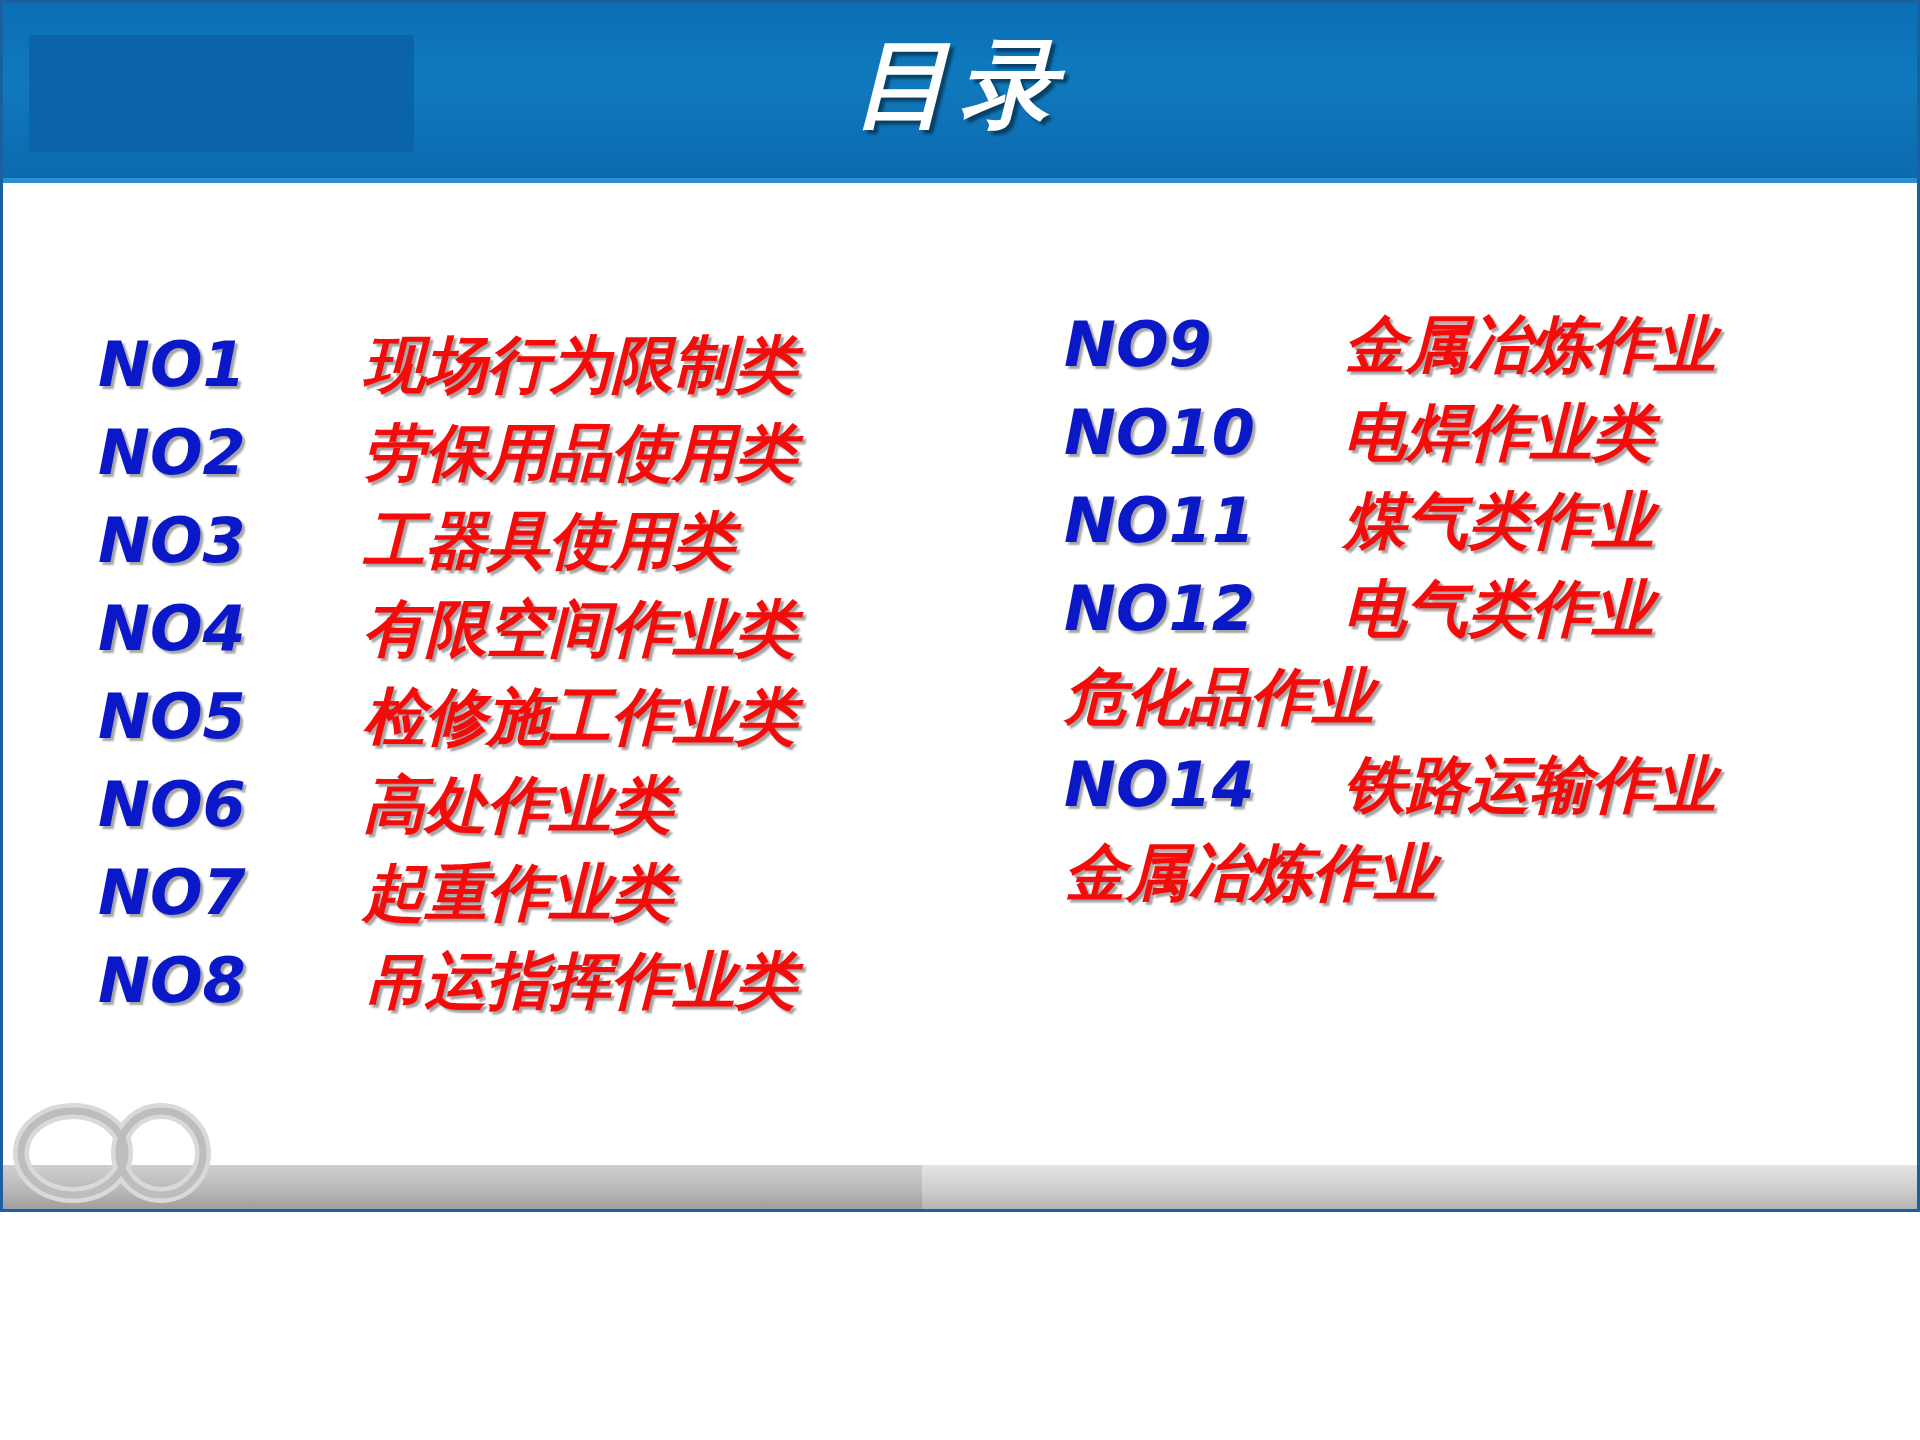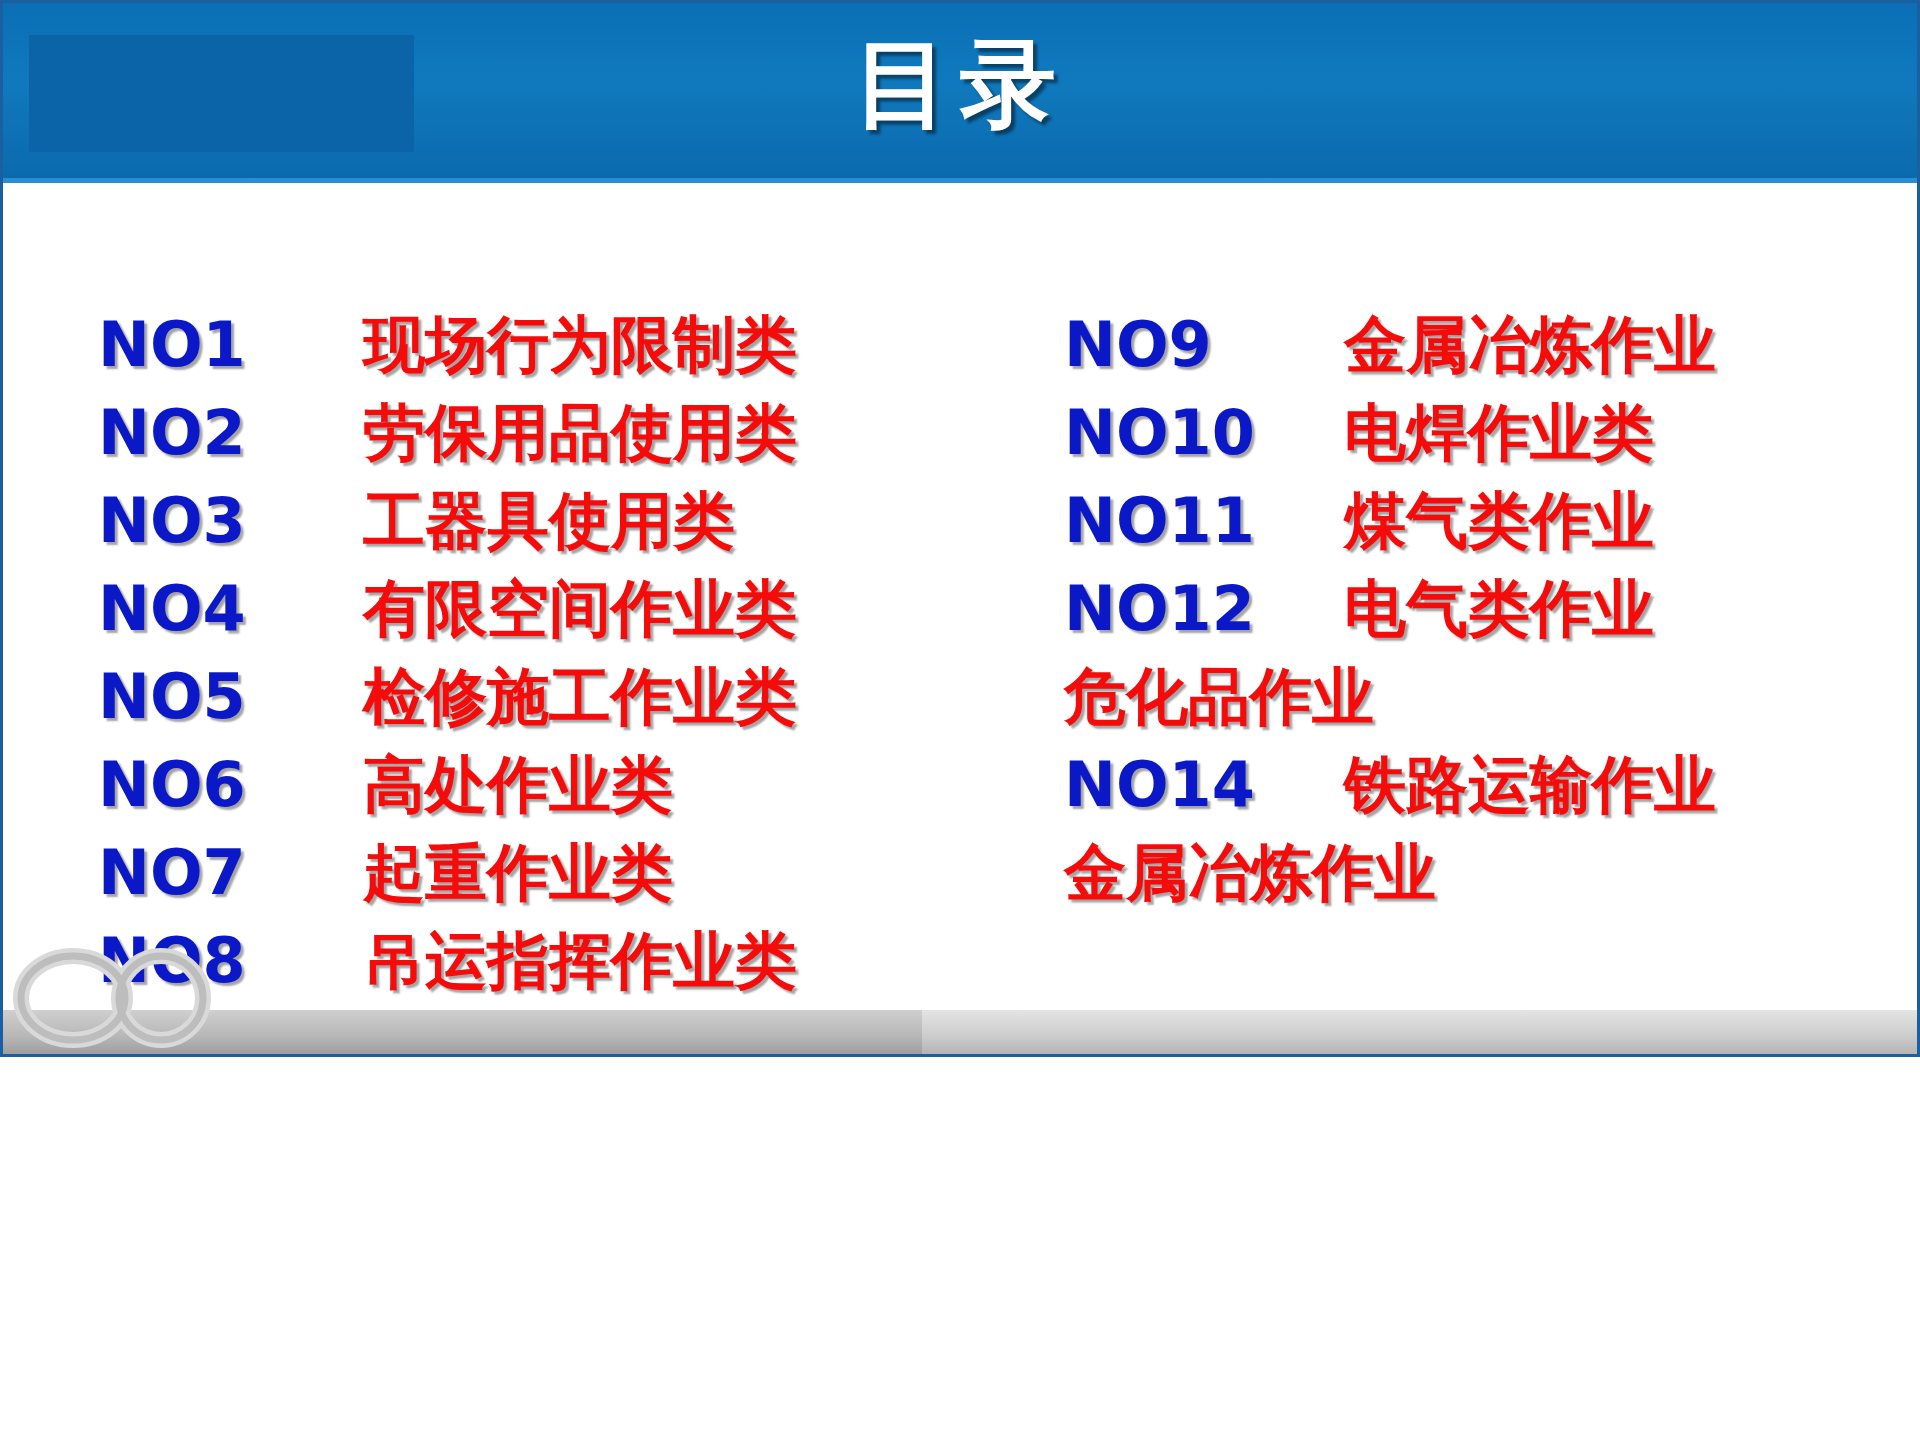--- a/index.html
+++ b/index.html
@@ -9,24 +9,25 @@
   body {
     width: 1920px;
     height: 1440px;
     background: #ffffff;
     font-family: "Liberation Sans", sans-serif;
     overflow: hidden;
   }
   .slide {
     position: relative;
     width: 1920px;
-    height: 1057px;
+    height: 1212px;
     background: #ffffff;
     border: 3px solid #1a5fa0;
     box-sizing: border-box;
+    font-style: italic;
   }
   
   .header {
     position: absolute;
     top: 0;
     left: 0;
     width: 100%;
     height: 180px;
     background: linear-gradient(to bottom, #0a6fb5 0%, #1079bd 45%, #0b6aae 100%);
     border-bottom: 5px solid #2a8fd0;
@@ -69,21 +70,21 @@
     top: 300px;
     left: 0;
     width: 100%;
     display: flex;
     flex-direction: row;
   }
   .toc-col {
     display: flex;
     flex-direction: column;
   }
-  .toc-col.left { margin-left: 95px; width: 960px; }
+  .toc-col.left { margin-left: 95px; width: 960px; margin-top: 20px; }
   .toc-col.right { margin-left: 6px; width: 820px; }
 
   .toc-row {
     display: flex;
     flex-direction: row;
     align-items: baseline;
     height: 88px;
   }
   .toc-no {
     width: 265px;

